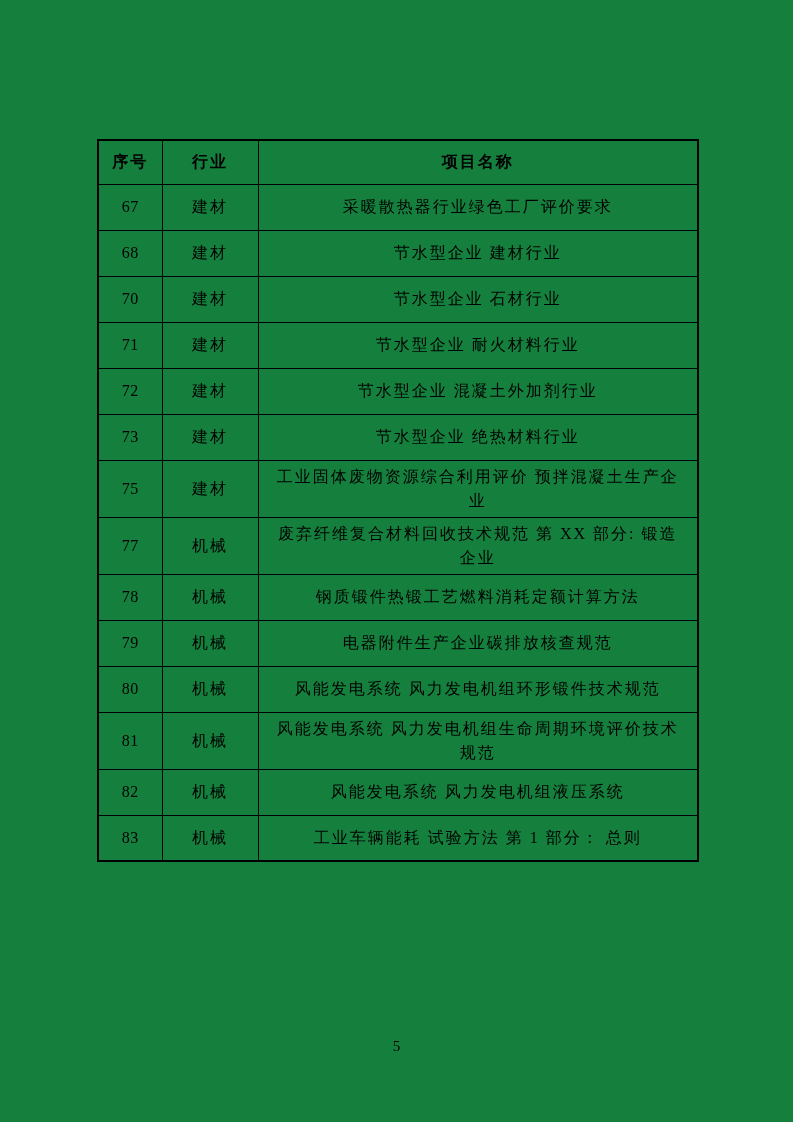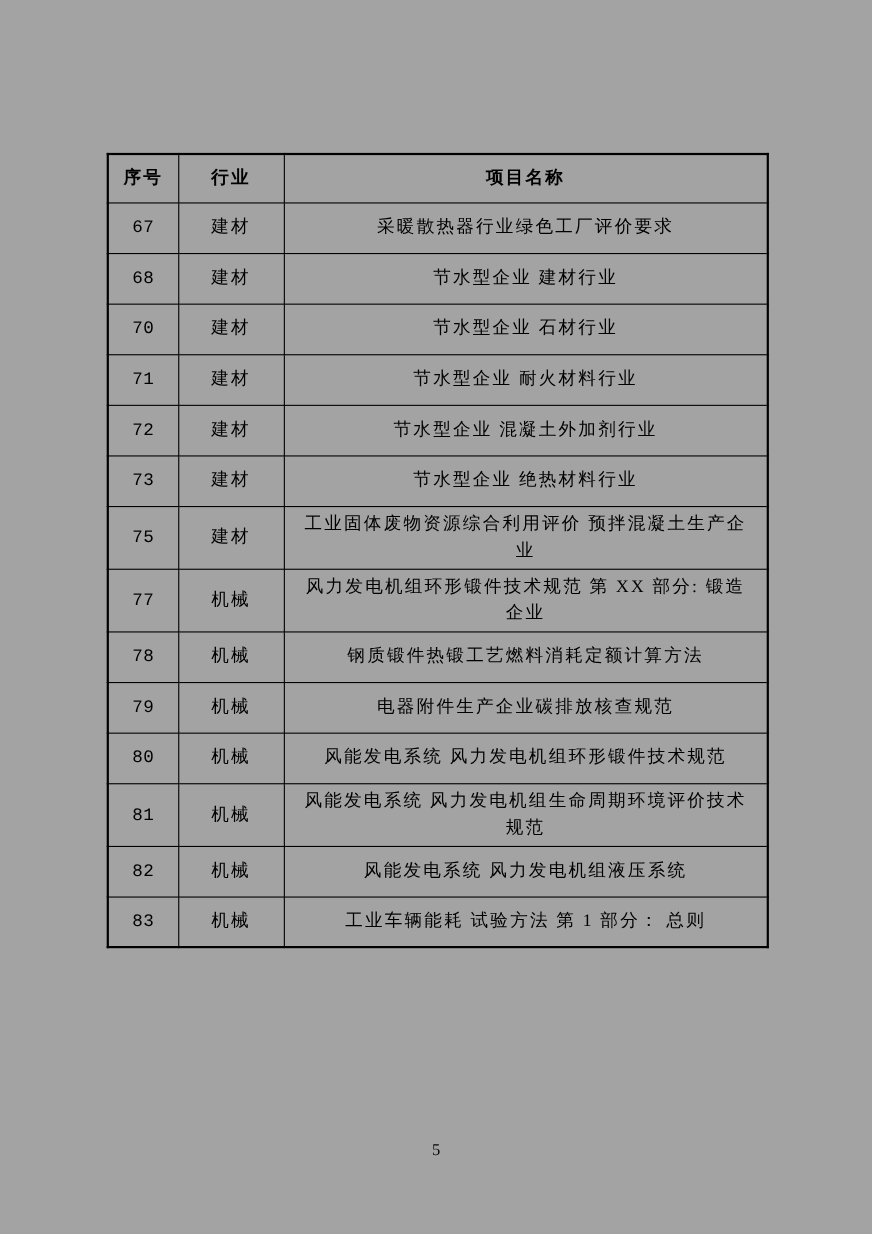--- a/index.html
+++ b/index.html
@@ -4,21 +4,21 @@
 <style>
   html, body {
     margin: 0;
     padding: 0;
     background: #ffffff;
   }
   .page {
     position: relative;
     width: 793px;
     height: 1122px;
-    background: #a3a3a3;
+    background: #15803d;
     overflow: hidden;
     font-family: "Liberation Serif", "DejaVu Serif", serif;
     color: #000000;
   }
   table.doc-table {
     position: absolute;
     left: 97px;
     top: 139px;
     width: 600px;
     border-collapse: collapse;
@@ -43,21 +43,20 @@
     height: 44px;
     font-weight: bold;
   }
   .doc-table td {
     height: 46px;
     font-weight: normal;
   }
   .doc-table td.cell-no {
     letter-spacing: 0.5px;
     padding: 4px 4px;
-    font-family: Liberation Mono, monospace;
   }
   .page-number {
     position: absolute;
     top: 1038px;
     left: 0;
     width: 100%;
     text-align: center;
     font-size: 15px;
     letter-spacing: 0;
   }
@@ -112,21 +111,21 @@
           <td class="cell-name">节水型企业 绝热材料行业</td>
         </tr>
         <tr>
           <td class="cell-no">75</td>
           <td class="cell-industry">建材</td>
           <td class="cell-name">工业固体废物资源综合利用评价 预拌混凝土生产企业</td>
         </tr>
         <tr>
           <td class="cell-no">77</td>
           <td class="cell-industry">机械</td>
-          <td class="cell-name">风力发电机组环形锻件技术规范 第 XX 部分: 锻造企业</td>
+          <td class="cell-name">废弃纤维复合材料回收技术规范 第 XX 部分: 锻造企业</td>
         </tr>
         <tr>
           <td class="cell-no">78</td>
           <td class="cell-industry">机械</td>
           <td class="cell-name">钢质锻件热锻工艺燃料消耗定额计算方法</td>
         </tr>
         <tr>
           <td class="cell-no">79</td>
           <td class="cell-industry">机械</td>
           <td class="cell-name">电器附件生产企业碳排放核查规范</td>

